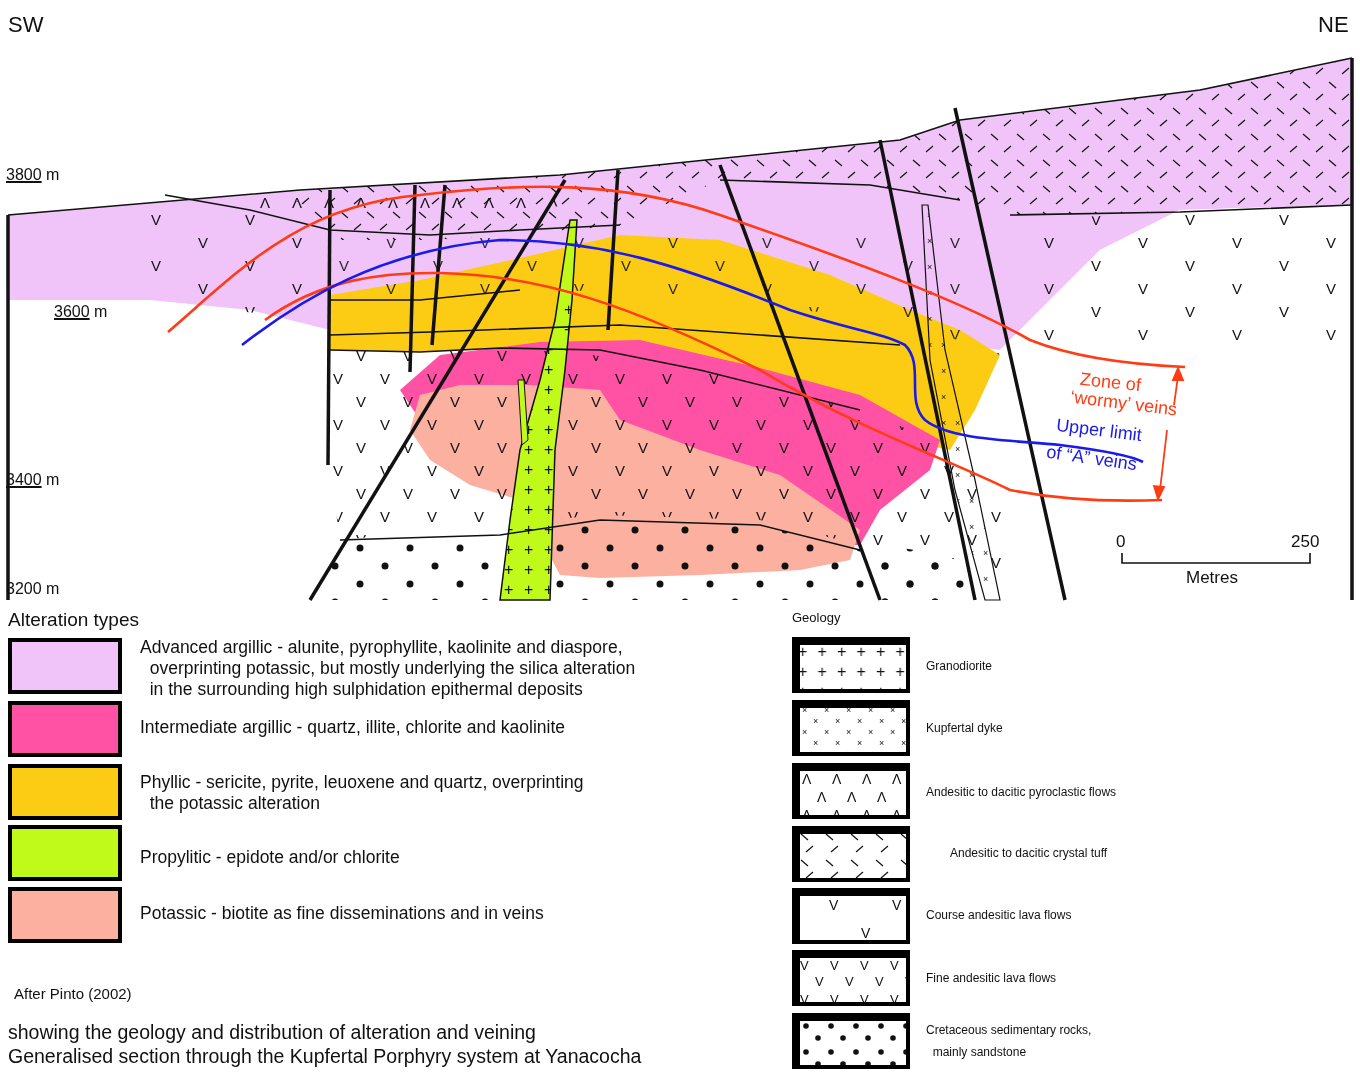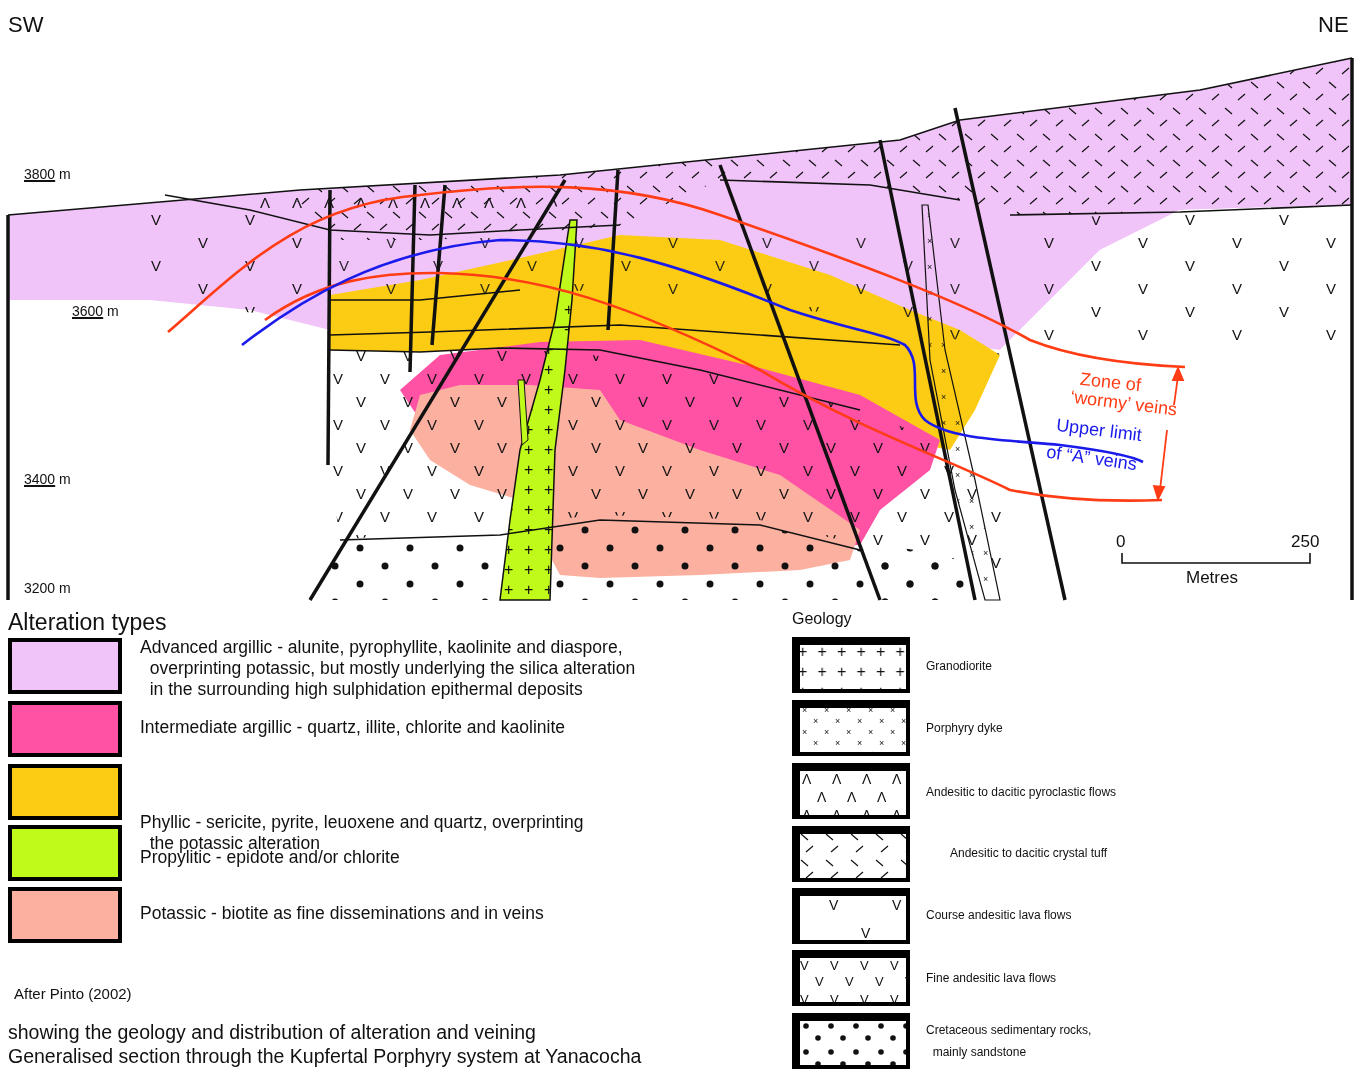--- a/index.html
+++ b/index.html
@@ -1,23 +1,23 @@
 <!DOCTYPE html>
 <html><head>
 <meta charset="utf-8">
 <style>
   html, body { margin:0; padding:0; background:#ffffff; }
   body { width:1360px; height:1074px; position:relative; overflow:hidden;
          font-family:"Liberation Sans", sans-serif; color:#111; }
   .abs { position:absolute; }
   .dir { font-size:22px; top:12px;text-align:right; }
-  .elev { font-size:14px; left:24px; }
+  .elev { font-size:16px; left:6px; }
   .elev .ul { text-decoration: underline; text-decoration-thickness:1.5px; }
   #section { position:absolute; left:0; top:0; }
-  .legend-title { font-size:23px; }
+  .legend-title { font-size:19px; }
   .alt-item { position:absolute; left:8px; width:750px; }
   .alt-swatch { position:absolute; left:0; top:0; width:114px; height:52px;
                 border:4px solid #000; box-sizing:border-box; }
   .alt-label { position:absolute; left:132px; font-size:17.5px; line-height:21px; white-space:pre; }
   .geo-item { position:absolute; left:792px; width:560px; }
   .geo-swatch { position:absolute; left:0; top:0; width:118px; height:56px;
                 border:4px solid #000; box-sizing:border-box; background:#fff; overflow:hidden; }
   .geo-label { position:absolute; left:134px; font-size:12px; line-height:22px; white-space:pre; }
   .note { font-size:15px; left:14px; top:985px; }
   .caption { font-size:19.5px; left:8px; top:1020px; line-height:24px; }
@@ -154,39 +154,39 @@
   <div class="alt-label" style="top:-1px;">Advanced argillic - alunite, pyrophyllite, kaolinite and diaspore,
   overprinting potassic, but mostly underlying the silica alteration
   in the surrounding high sulphidation epithermal deposits</div>
 </div>
 <div class="alt-item" style="top:701px;">
   <div class="alt-swatch" style="background:#ff52a4; height:56px;"></div>
   <div class="alt-label" style="top:16px;">Intermediate argillic - quartz, illite, chlorite and kaolinite</div>
 </div>
 <div class="alt-item" style="top:764px;">
   <div class="alt-swatch" style="background:#fccc14; height:56px;"></div>
-  <div class="alt-label" style="top:8px;margin-top:40px;">Phyllic - sericite, pyrite, leuoxene and quartz, overprinting
+  <div class="alt-label" style="top:8px;">Phyllic - sericite, pyrite, leuoxene and quartz, overprinting
   the potassic alteration</div>
 </div>
 <div class="alt-item" style="top:825px;">
   <div class="alt-swatch" style="background:#c0fa1a; height:56px;"></div>
   <div class="alt-label" style="top:22px;">Propylitic - epidote and/or chlorite</div>
 </div>
 <div class="alt-item" style="top:887px;">
   <div class="alt-swatch" style="background:#fcb0a0; height:56px;"></div>
   <div class="alt-label" style="top:16px;">Potassic - biotite as fine disseminations and in veins</div>
 </div>
 
 <div class="abs note">After Pinto (2002)</div>
 <div class="abs caption">
   <div>showing the geology and distribution of alteration and veining</div>
   <div>Generalised section through the Kupfertal Porphyry system at Yanacocha</div>
 </div>
 
-<div class="abs legend-title" style="left:792px; top:610px; font-size:16px;">Geology</div>
+<div class="abs legend-title" style="left:792px; top:610px; font-size:13px;">Geology</div>
 
 <div class="geo-item" style="top:637px;">
   <svg class="geo-swatch" width="118" height="56">
     <rect x="0" y="0" width="118" height="56" fill="url(#g-plus)"></rect>
     <defs>
         <pattern id="g-plus" width="19.5" height="20" patternUnits="userSpaceOnUse" x="2" y="2">
           <text x="0" y="14" font-family="Liberation Sans, sans-serif" font-size="16" fill="#111">+</text>
         </pattern>
       </defs>
     <rect x="2" y="2" width="114" height="52" fill="none" stroke="#000" stroke-width="4"></rect>
@@ -198,21 +198,21 @@
   <svg class="geo-swatch" width="118" height="56">
     <defs>
         <pattern id="g-x" width="22" height="22" patternUnits="userSpaceOnUse">
           <text x="6" y="9" font-family="Liberation Sans, sans-serif" font-size="9" fill="#111">×</text>
           <text x="17" y="20" font-family="Liberation Sans, sans-serif" font-size="9" fill="#111">×</text>
         </pattern>
       </defs>
     <rect x="0" y="0" width="118" height="56" fill="url(#g-x)"></rect>
     <rect x="2" y="2" width="114" height="52" fill="none" stroke="#000" stroke-width="4"></rect>
   </svg>
-  <div class="geo-label" style="top:17px;">Porphyry dyke</div>
+  <div class="geo-label" style="top:17px;">Kupfertal dyke</div>
 </div>
 
 <div class="geo-item" style="top:763px;">
   <svg class="geo-swatch" width="118" height="56">
     <defs>
         <pattern id="g-caret" width="30" height="36" patternUnits="userSpaceOnUse">
           <text x="6" y="17" font-family="Liberation Sans, sans-serif" font-size="14" fill="#111">Λ</text>
           <text x="21" y="35" font-family="Liberation Sans, sans-serif" font-size="14" fill="#111">Λ</text>
         </pattern>
       </defs>

